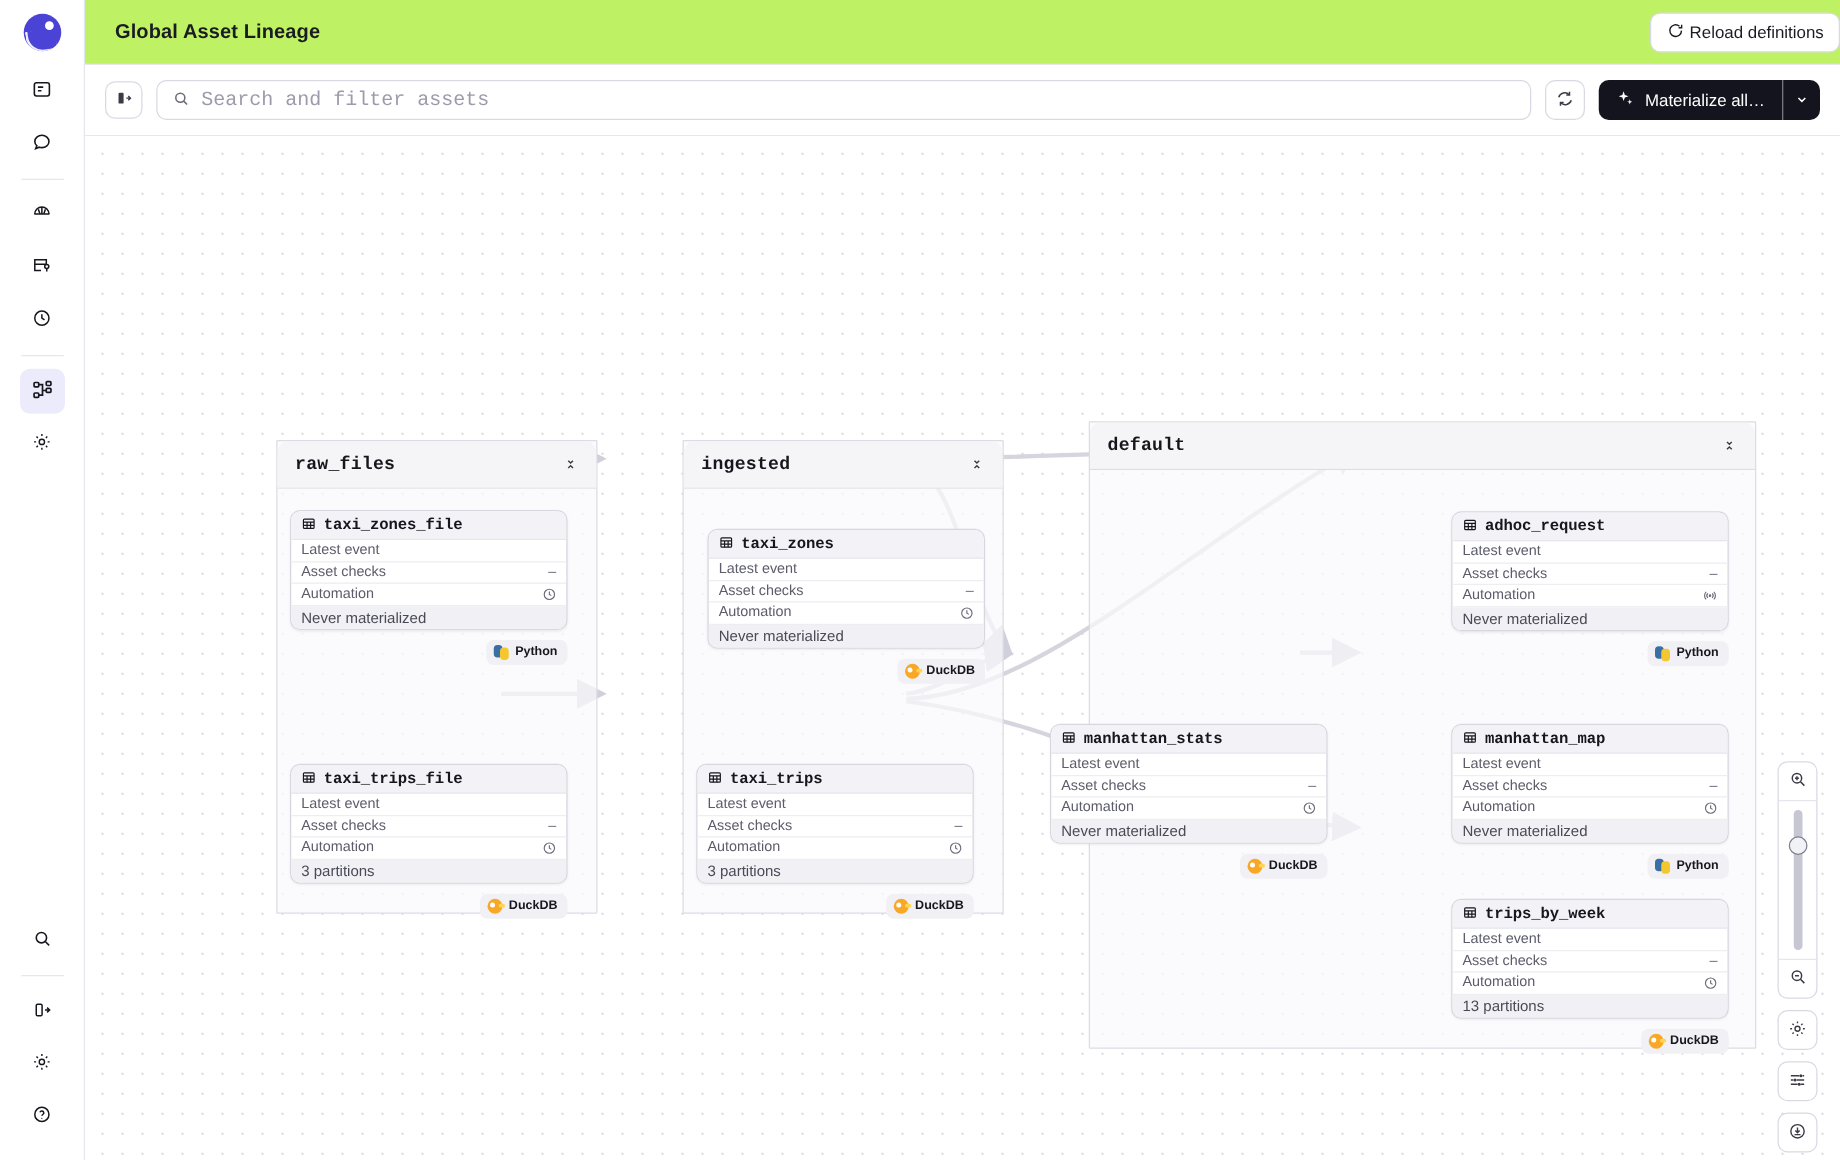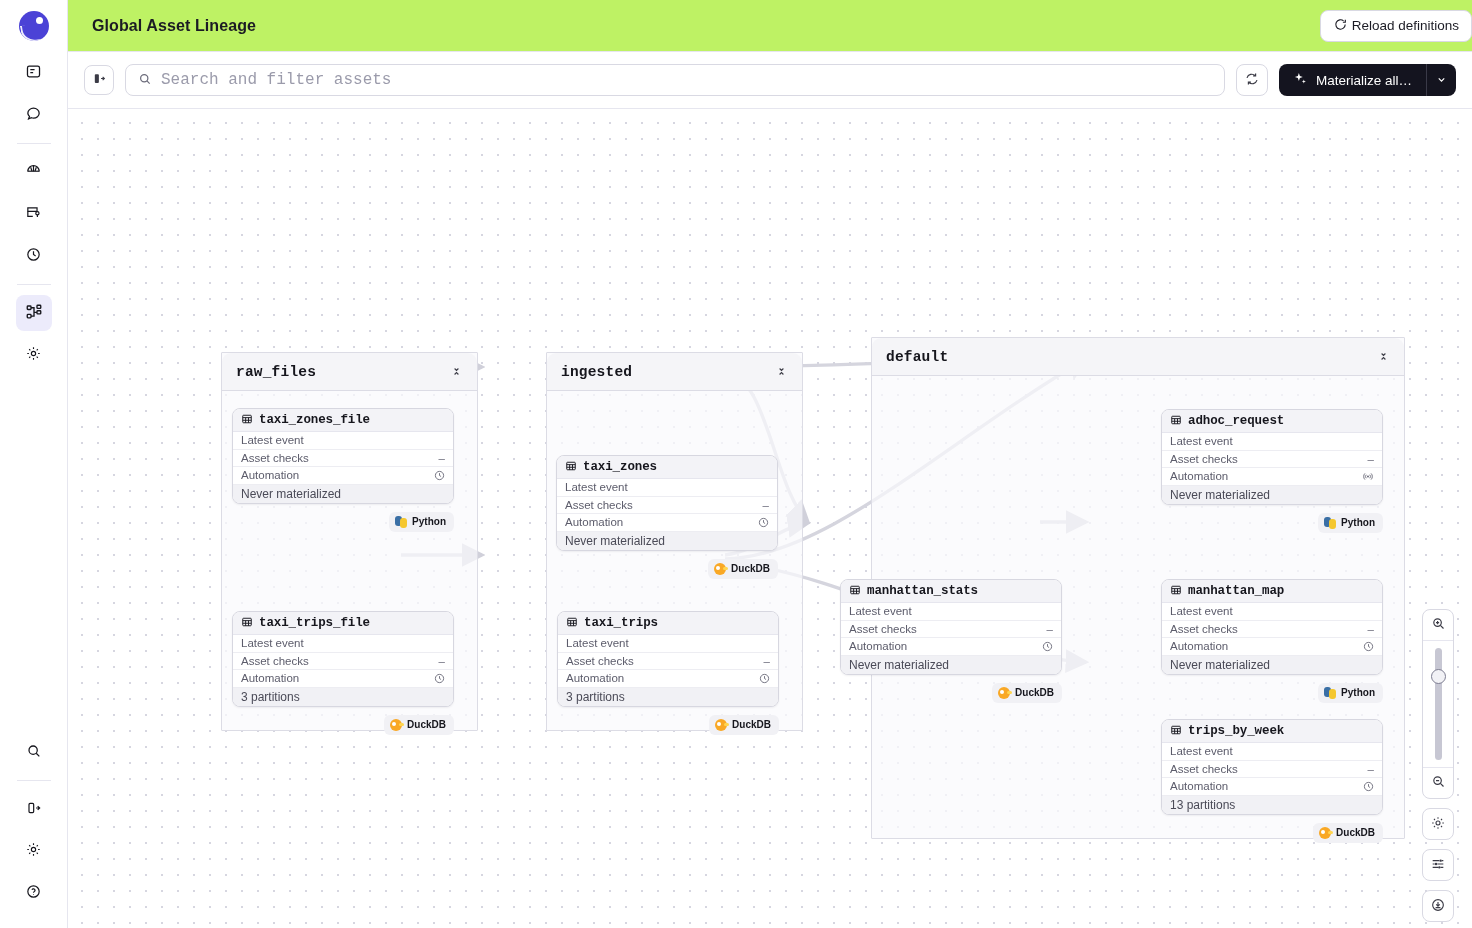--- a/index.html
+++ b/index.html
@@ -493,21 +493,21 @@
             <div class="group-head">
               <div class="group-name">ingested</div>
               <div class="group-head-spacer"></div>
               <div class="collapse-icon">
                 <svg width="13" height="13" viewBox="0 0 24 24" fill="none" stroke="currentColor" stroke-width="2.1">
                   <path d="M8.5 6.5 12 10l3.5-3.5M8.5 17.5 12 14l3.5 3.5"></path>
                 </svg>
               </div>
             </div>
           </div>
-          <div class="node" style="left: 488px; top: 314px; margin-top: 32px;">
+          <div class="node" style="left: 498px; top: 314px;">
             <div class="card">
               <div class="card-head">
                 <span><svg width="12" height="12" viewBox="0 0 24 24" fill="none" stroke="#16161d" stroke-width="1.9">
                     <rect x="3.5" y="4.5" width="17" height="15" rx="1.6"></rect>
                     <path d="M3.5 9.3h17M3.5 14.5h17M9.3 9.3v10.2M15 9.3v10.2"></path>
                   </svg></span>
                 <span class="card-title">taxi_zones</span>
               </div>
               <div class="card-row">
                 <span>Latest event</span>

